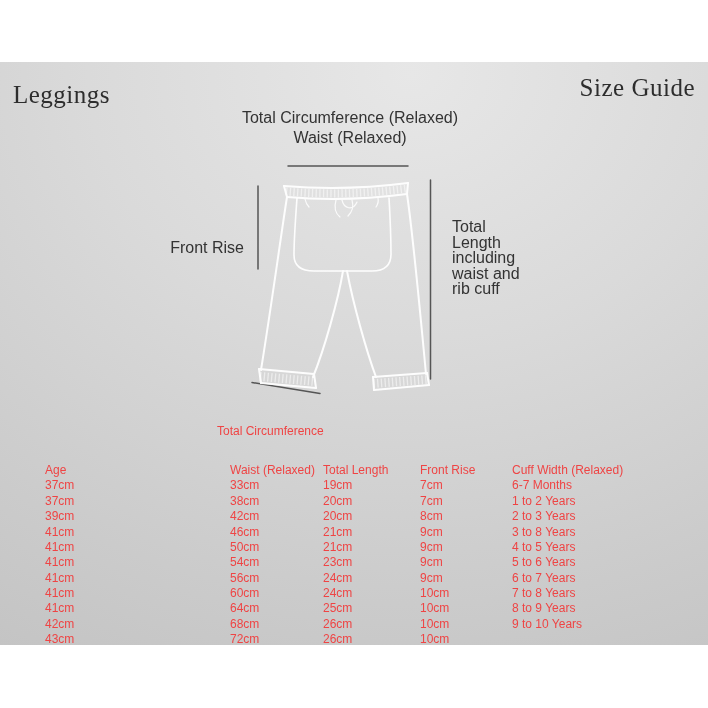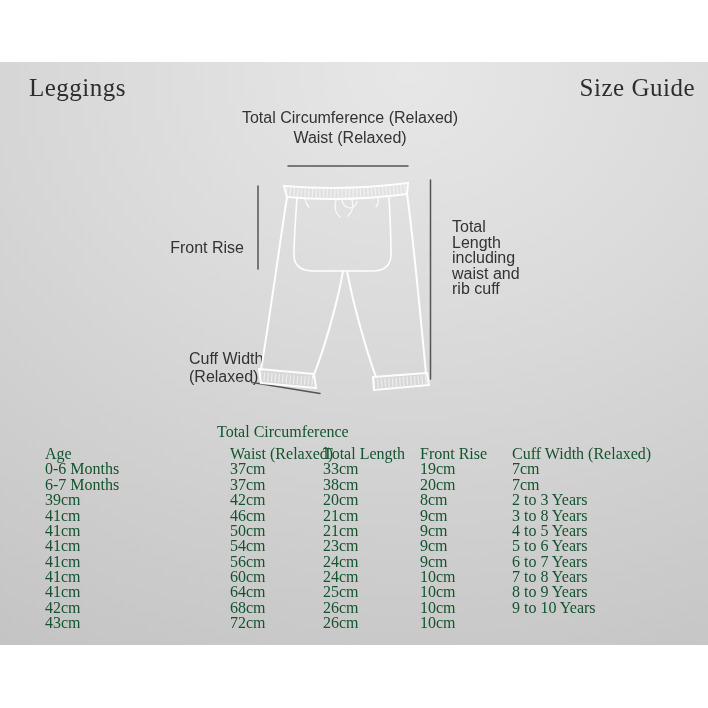--- a/index.html
+++ b/index.html
@@ -23,21 +23,21 @@
   .title {
     position: absolute;
     top: 74px;
     font-family: "Liberation Serif", serif;
     font-size: 25px;
     font-weight: 500;
     color: #2d2d2d;
     letter-spacing: 0.5px;
     white-space: nowrap;
   }
-  #title-left  { left: 29px; }
+  #title-left  { left: 13px; margin-top: 7px; }
   #title-right { right: 13px; text-align: right; }
 
   .diagram-label {
     position: absolute;
     font-size: 16px;
     line-height: 15.5px;
     color: #333333;
     white-space: pre-line;
   }
   #label-total-circ  { left: 0; top: 110px; width: 700px; text-align: center; }
@@ -50,31 +50,30 @@
     position: absolute;
     left: 0; top: 0;
     width: 708px; height: 708px;
     pointer-events: none;
   }
 
   #size-table {
     position: absolute;
     left: 45px; top: 424px;
     width: 640px;
-    font-size: 16px;
-    color: #14532d;
-    font-family: Liberation Serif, serif;
+    font-size: 12px;
+    color: #ef4444;
   }
   #group-header {
     margin-left: 172px;
     line-height: 15px;
     white-space: nowrap;
   }
   #table-grid {
-    margin-top: 7px;
+    margin-top: 24px;
     display: grid;
     grid-template-columns: 185px 93px 97px 92px 1fr;
     grid-auto-rows: 15.38px;
     line-height: 15.38px;
   }
   .cell { white-space: nowrap; overflow: visible; }
 </style>
 </head>
 <body>
 
@@ -86,22 +85,20 @@
   <div id="title-right" class="title">Size Guide</div>
 
   <div id="label-total-circ" class="diagram-label">Total Circumference (Relaxed)</div>
   <div id="label-waist" class="diagram-label">Waist (Relaxed)</div>
   <div id="label-front-rise" class="diagram-label">Front Rise</div>
   <div id="label-total-length" class="diagram-label">Total
 Length
 including
 waist and
 rib cuff</div>
-  <div id="label-cuff-width" class="diagram-label">Cuff Width
-(Relaxed)</div>
 
   <svg id="diagram-svg" viewBox="0 0 708 708">
 
     <g stroke="#555555" stroke-width="1.5" stroke-linecap="round">
       <line x1="288" y1="166" x2="408" y2="166"></line>
       <line x1="258" y1="186" x2="258" y2="269"></line>
       <line x1="430.5" y1="180" x2="430.5" y2="379"></line>
       <line x1="252" y1="382.5" x2="320" y2="393.5"></line>
     </g>
 
@@ -142,30 +139,30 @@
   </svg>
 
   <div id="size-table">
     <div id="group-header">Total Circumference</div>
     <div id="table-grid">
         <div class="cell">Age</div>
         <div class="cell">Waist (Relaxed)</div>
         <div class="cell">Total Length</div>
         <div class="cell">Front Rise</div>
         <div class="cell">Cuff Width (Relaxed)</div>
-        <div class="cell">0-6 Months</div>
         <div class="cell">37cm</div>
         <div class="cell">33cm</div>
         <div class="cell">19cm</div>
         <div class="cell">7cm</div>
         <div class="cell">6-7 Months</div>
         <div class="cell">37cm</div>
         <div class="cell">38cm</div>
         <div class="cell">20cm</div>
         <div class="cell">7cm</div>
+        <div class="cell">1 to 2 Years</div>
         <div class="cell">39cm</div>
         <div class="cell">42cm</div>
         <div class="cell">20cm</div>
         <div class="cell">8cm</div>
         <div class="cell">2 to 3 Years</div>
         <div class="cell">41cm</div>
         <div class="cell">46cm</div>
         <div class="cell">21cm</div>
         <div class="cell">9cm</div>
         <div class="cell">3 to 8 Years</div>

